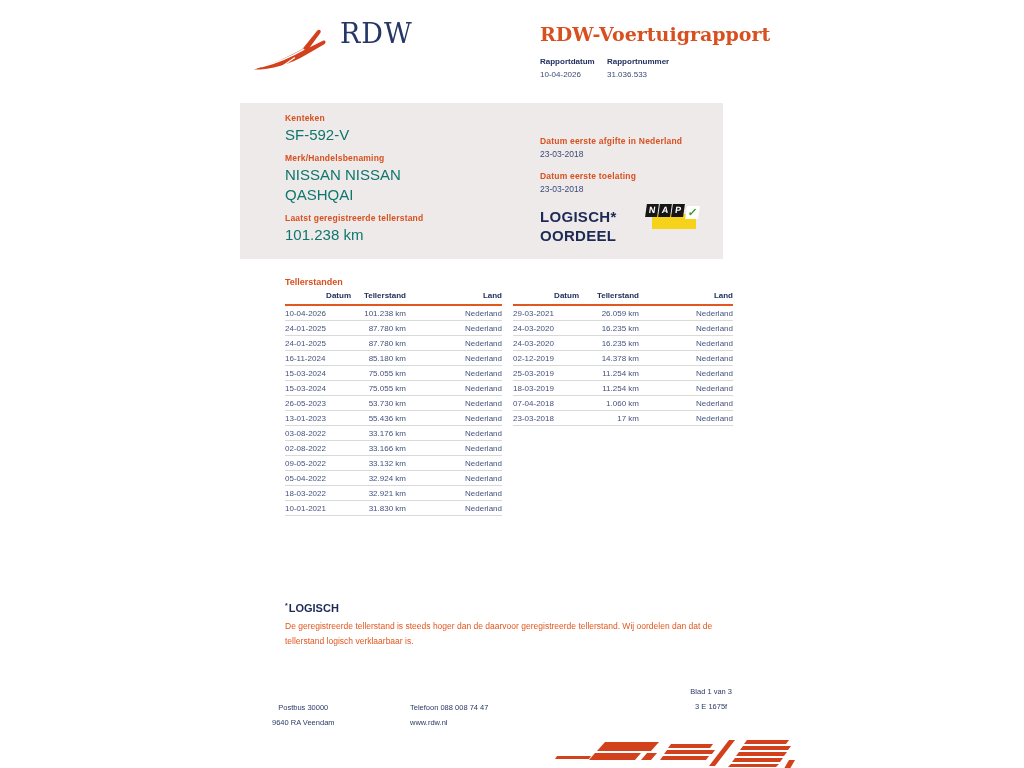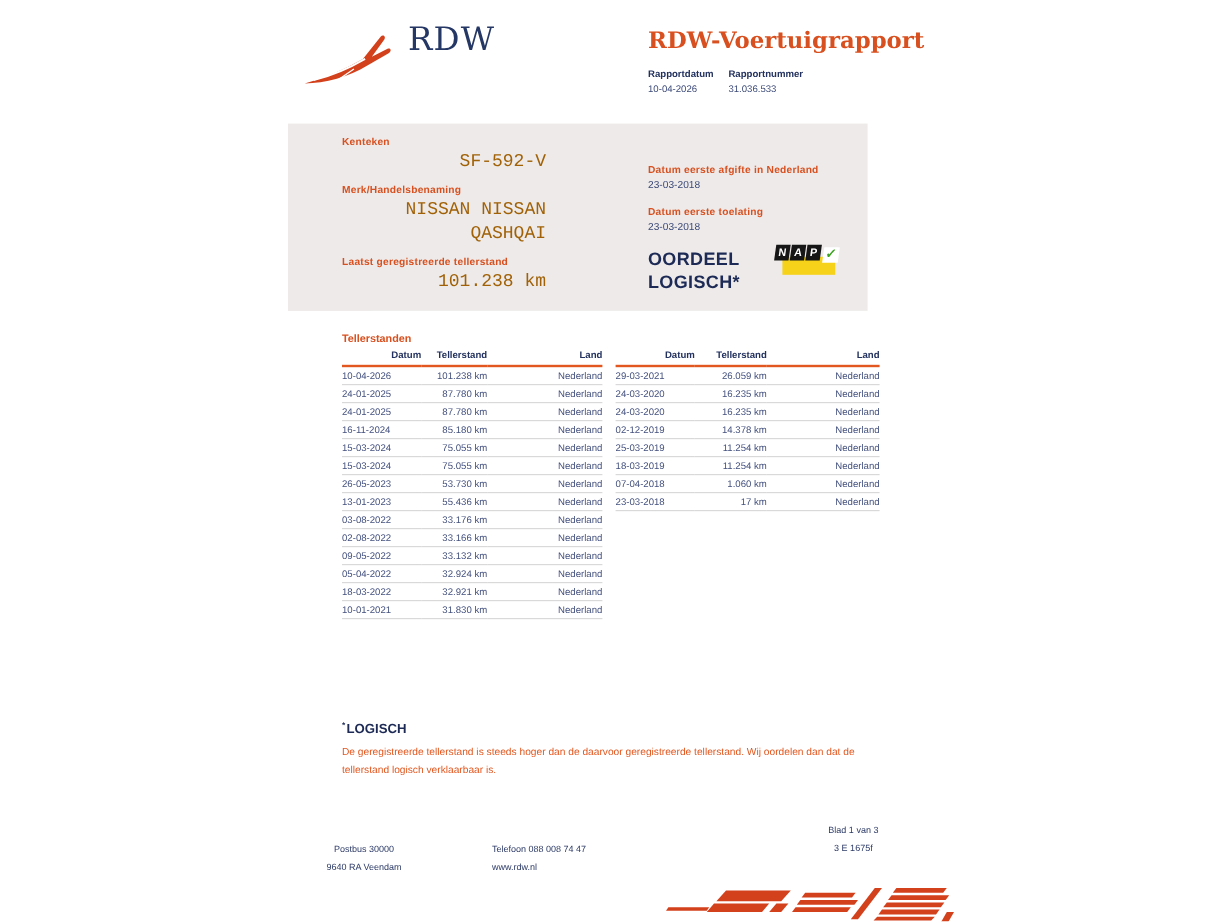--- a/index.html
+++ b/index.html
@@ -18,22 +18,22 @@
   .meta-label { font-size:8px; font-weight:700; color:#22315e; }
   .meta-value { font-size:8px; color:#3c4a78; margin-top:4px; }
 
   
   .summary { position:absolute; left:240px; top:103px; width:483px; height:156px; background:#edeae9; }
   .summary::after { content:""; position:absolute; left:0; top:144px; width:78px; height:12px;
                     background:#edeae9; border-bottom-right-radius:10px; }
   .sum-left  { position:absolute; left:45px;  top:10px; width:200px; }
   .sum-right { position:absolute; left:300px; top:13px; width:183px;margin-top:20px; }
   .field-label { font-size:8.5px; font-weight:700; color:#d8501f; letter-spacing:.2px; }
-  .big-value { font-family:Liberation Mono, monospace; font-size:15px; color:#a16207;
-               line-height:20px; margin:2px 0 8px; width:170px;text-align:right; }
+  .big-value { font-family:Liberation Sans, sans-serif; font-size:15px; color:#0f766e;
+               line-height:20px; margin:2px 0 8px; width:170px; }
   .small-value { font-size:8.5px; color:#3c4a78; margin:3px 0 12px; }
   .oordeel { font-size:15px; font-weight:700; color:#1c2a55; line-height:19px;
              letter-spacing:.3px; margin-top:13px; }
 
   
   .nap { position:absolute; left:106px; top:68px; width:52px; height:27px; }
   .nap-yellow { position:absolute; left:6px; top:10px; width:44px; height:15px; background:#f6d21a; }
   .nap-row { position:absolute; left:0; top:0; display:flex; }
   .nap-letter { display:inline-block; width:12px; height:13px; background:#161616; color:#fff;
                 font-weight:700; font-size:9px; text-align:center; line-height:13px;
@@ -103,22 +103,22 @@
       <div class="big-value">NISSAN NISSAN QASHQAI</div>
       <div class="field-label">Laatst geregistreerde tellerstand</div>
       <div class="big-value">101.238 km</div>
     </div>
     <div class="sum-right">
       <div class="field-label">Datum eerste afgifte in Nederland</div>
       <div class="small-value">23-03-2018</div>
       <div class="field-label">Datum eerste toelating</div>
       <div class="small-value">23-03-2018</div>
       <div class="oordeel">
+        <div>LOGISCH*</div>
         <div>OORDEEL</div>
-        <div>LOGISCH*</div>
       </div>
       <div class="nap">
         <div class="nap-yellow"></div>
         <div class="nap-row">
           <span class="nap-letter">N</span>
           <span class="nap-letter">A</span>
           <span class="nap-letter">P</span>
           <span class="nap-check">✓</span>
         </div>
       </div>

